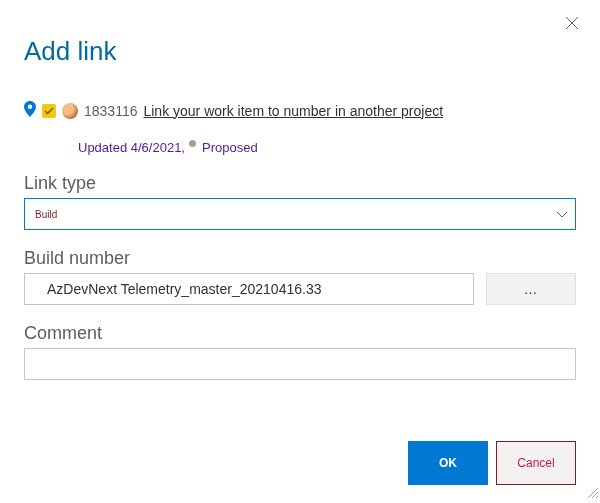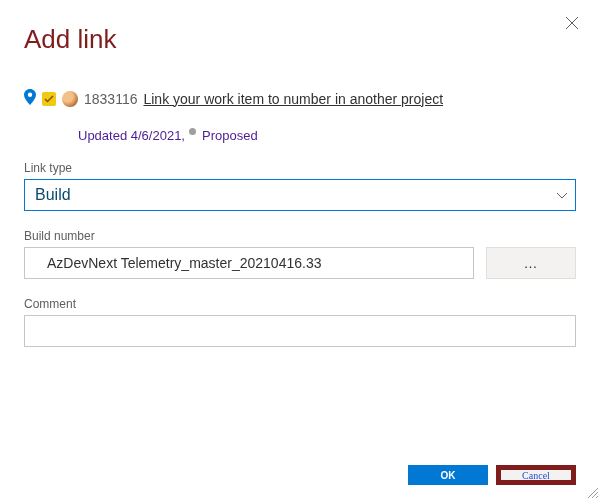--- a/index.html
+++ b/index.html
@@ -28,21 +28,22 @@
       cursor: pointer;
       display: flex;
       align-items: center;
       justify-content: center;
       color: #605e5c;
     }
     .close-btn svg { pointer-events: none; }
     .title {
       font-size: 26px;
       font-weight: 400;
-      color: #7f1d1d;
+      color: #0369a1;
+      margin-top: 12px;
       margin-bottom: 34px;
     }
     .adding-from {
       font-size: 14px;
       color: #323130;
       margin-bottom: 10px;
     }
     .work-item-row {
       display: flex;
       align-items: center;
@@ -82,36 +83,36 @@
     }
     .status-dot {
       display: inline-block;
       width: 7px; height: 7px;
       border-radius: 50%;
       background: #a19f9d;
       margin: 0 6px 0 4px;
       vertical-align: middle;
     }
     .field-label {
-      font-size: 12px;
+      font-size: 18px;
       color: #605e5c;
       margin-bottom: 4px;
       display: block;
     }
     .select-wrap {
       position: relative;
       margin-bottom: 18px;
     }
     .select {
       width: 100%;
       height: 32px;
       border: 1px solid #0078d4;
       padding: 0 28px 0 10px;
-      font-size: 16px;
-      color: #0c4a6e;
+      font-size: 10px;
+      color: #7f1d1d;
       background: #fff;
       display: flex;
       align-items: center;
       cursor: pointer;
     }
     .chevron {
       position: absolute;
       right: 8px;
       top: 50%;
       transform: translateY(-50%);
@@ -148,37 +149,36 @@
     }
     .footer {
       position: absolute;
       bottom: 18px;
       right: 24px;
       display: flex;
       gap: 8px;
     }
     .btn {
       min-width: 80px;
-      height: 20px;
+      height: 44px;
       padding: 0 18px;
-      font-size: 10px;
+      font-size: 12px;
       border: none;
       cursor: pointer;
       font-family: inherit;
     }
     .btn-primary {
       background: #0078d4;
       color: #fff;
       font-weight: 600;
     }
     .btn-secondary {
       background: #f3f2f1;
-      color: #1d4ed8;
-      border: 5px solid #7f1d1d;
-      font-family: Liberation Serif, serif;
+      color: #be185d;
+      border: 1px solid #7f1d1d;
     }
     .resize-grip {
       position: absolute;
       bottom: 2px;
       right: 2px;
       color: #a19f9d;
     }
   </style>
 </head>
 <body>

